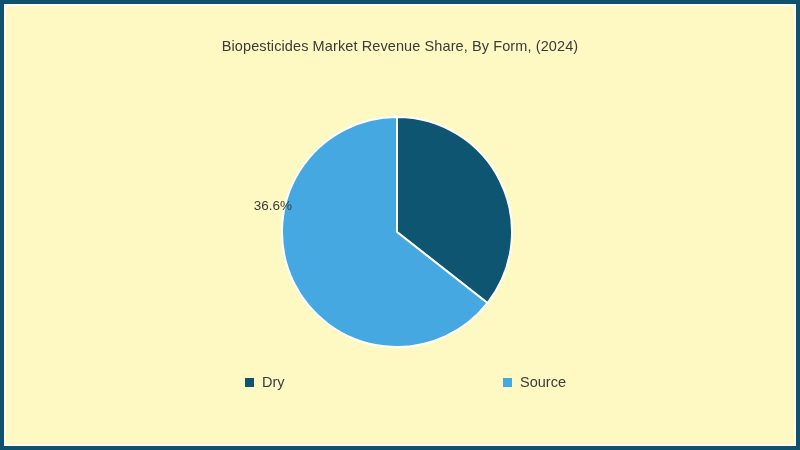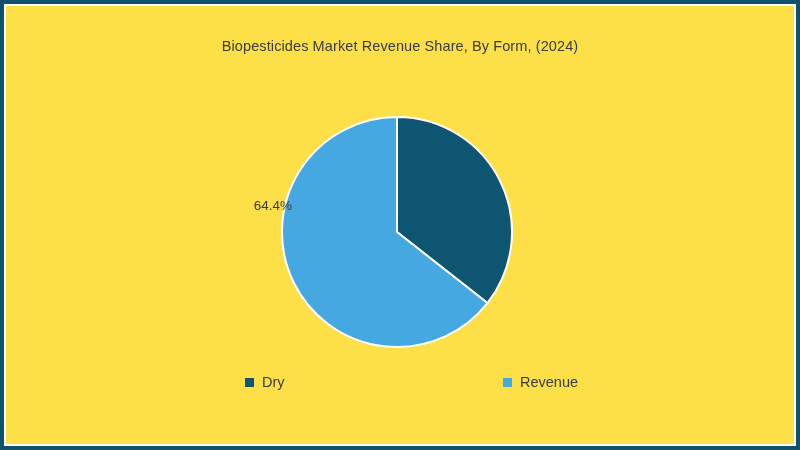--- a/index.html
+++ b/index.html
@@ -4,21 +4,21 @@
 <style>
   html, body {
     margin: 0;
     padding: 0;
     background: #ffffff;
   }
   #canvas {
     position: relative;
     width: 800px;
     height: 450px;
-    background: #fde047;
+    background: #fef9c3;
     box-sizing: border-box;
     overflow: hidden;
     font-family: "Liberation Sans", sans-serif;
   }
   
   #frame-border {
     position: absolute;
     left: 0; top: 0;
     width: 800px;
     height: 450px;
@@ -114,29 +114,29 @@
 
   <div id="pie-area">
     <svg id="pie-svg" width="800" height="450" viewBox="0 0 800 450">
       <g id="pie-slices">
           <path d="M 397 232 L 397.00 117.00 A 115 115 0 0 1 487.42 303.05 Z" fill="#0d5571" stroke="#ffffff" stroke-width="2" stroke-linejoin="round"></path>
           <path d="M 397 232 L 487.42 303.05 A 115 115 0 1 1 397.00 117.00 Z" fill="#45a8e0" stroke="#ffffff" stroke-width="2" stroke-linejoin="round"></path>
         </g>
     </svg>
   </div>
 
-  <div id="pct-label-liquid">64.4%</div>
+  <div id="pct-label-liquid">36.6%</div>
 
   <div id="legend">
     <div class="legend-item" id="legend-item-dry">
       <span class="legend-swatch" style="background: rgb(13, 85, 113);"></span>
       <span class="legend-text">Dry</span>
     </div>
     <div class="legend-item" id="legend-item-liquid">
       <span class="legend-swatch" style="background: rgb(69, 168, 224);"></span>
-      <span class="legend-text">Revenue</span>
+      <span class="legend-text">Source</span>
     </div>
   </div>
 
 
   <div id="frame-inner-gap"></div>
   <div id="frame-border" style="border-color: rgb(16, 81, 110);"></div>
 </div>
 
 </body></html>

